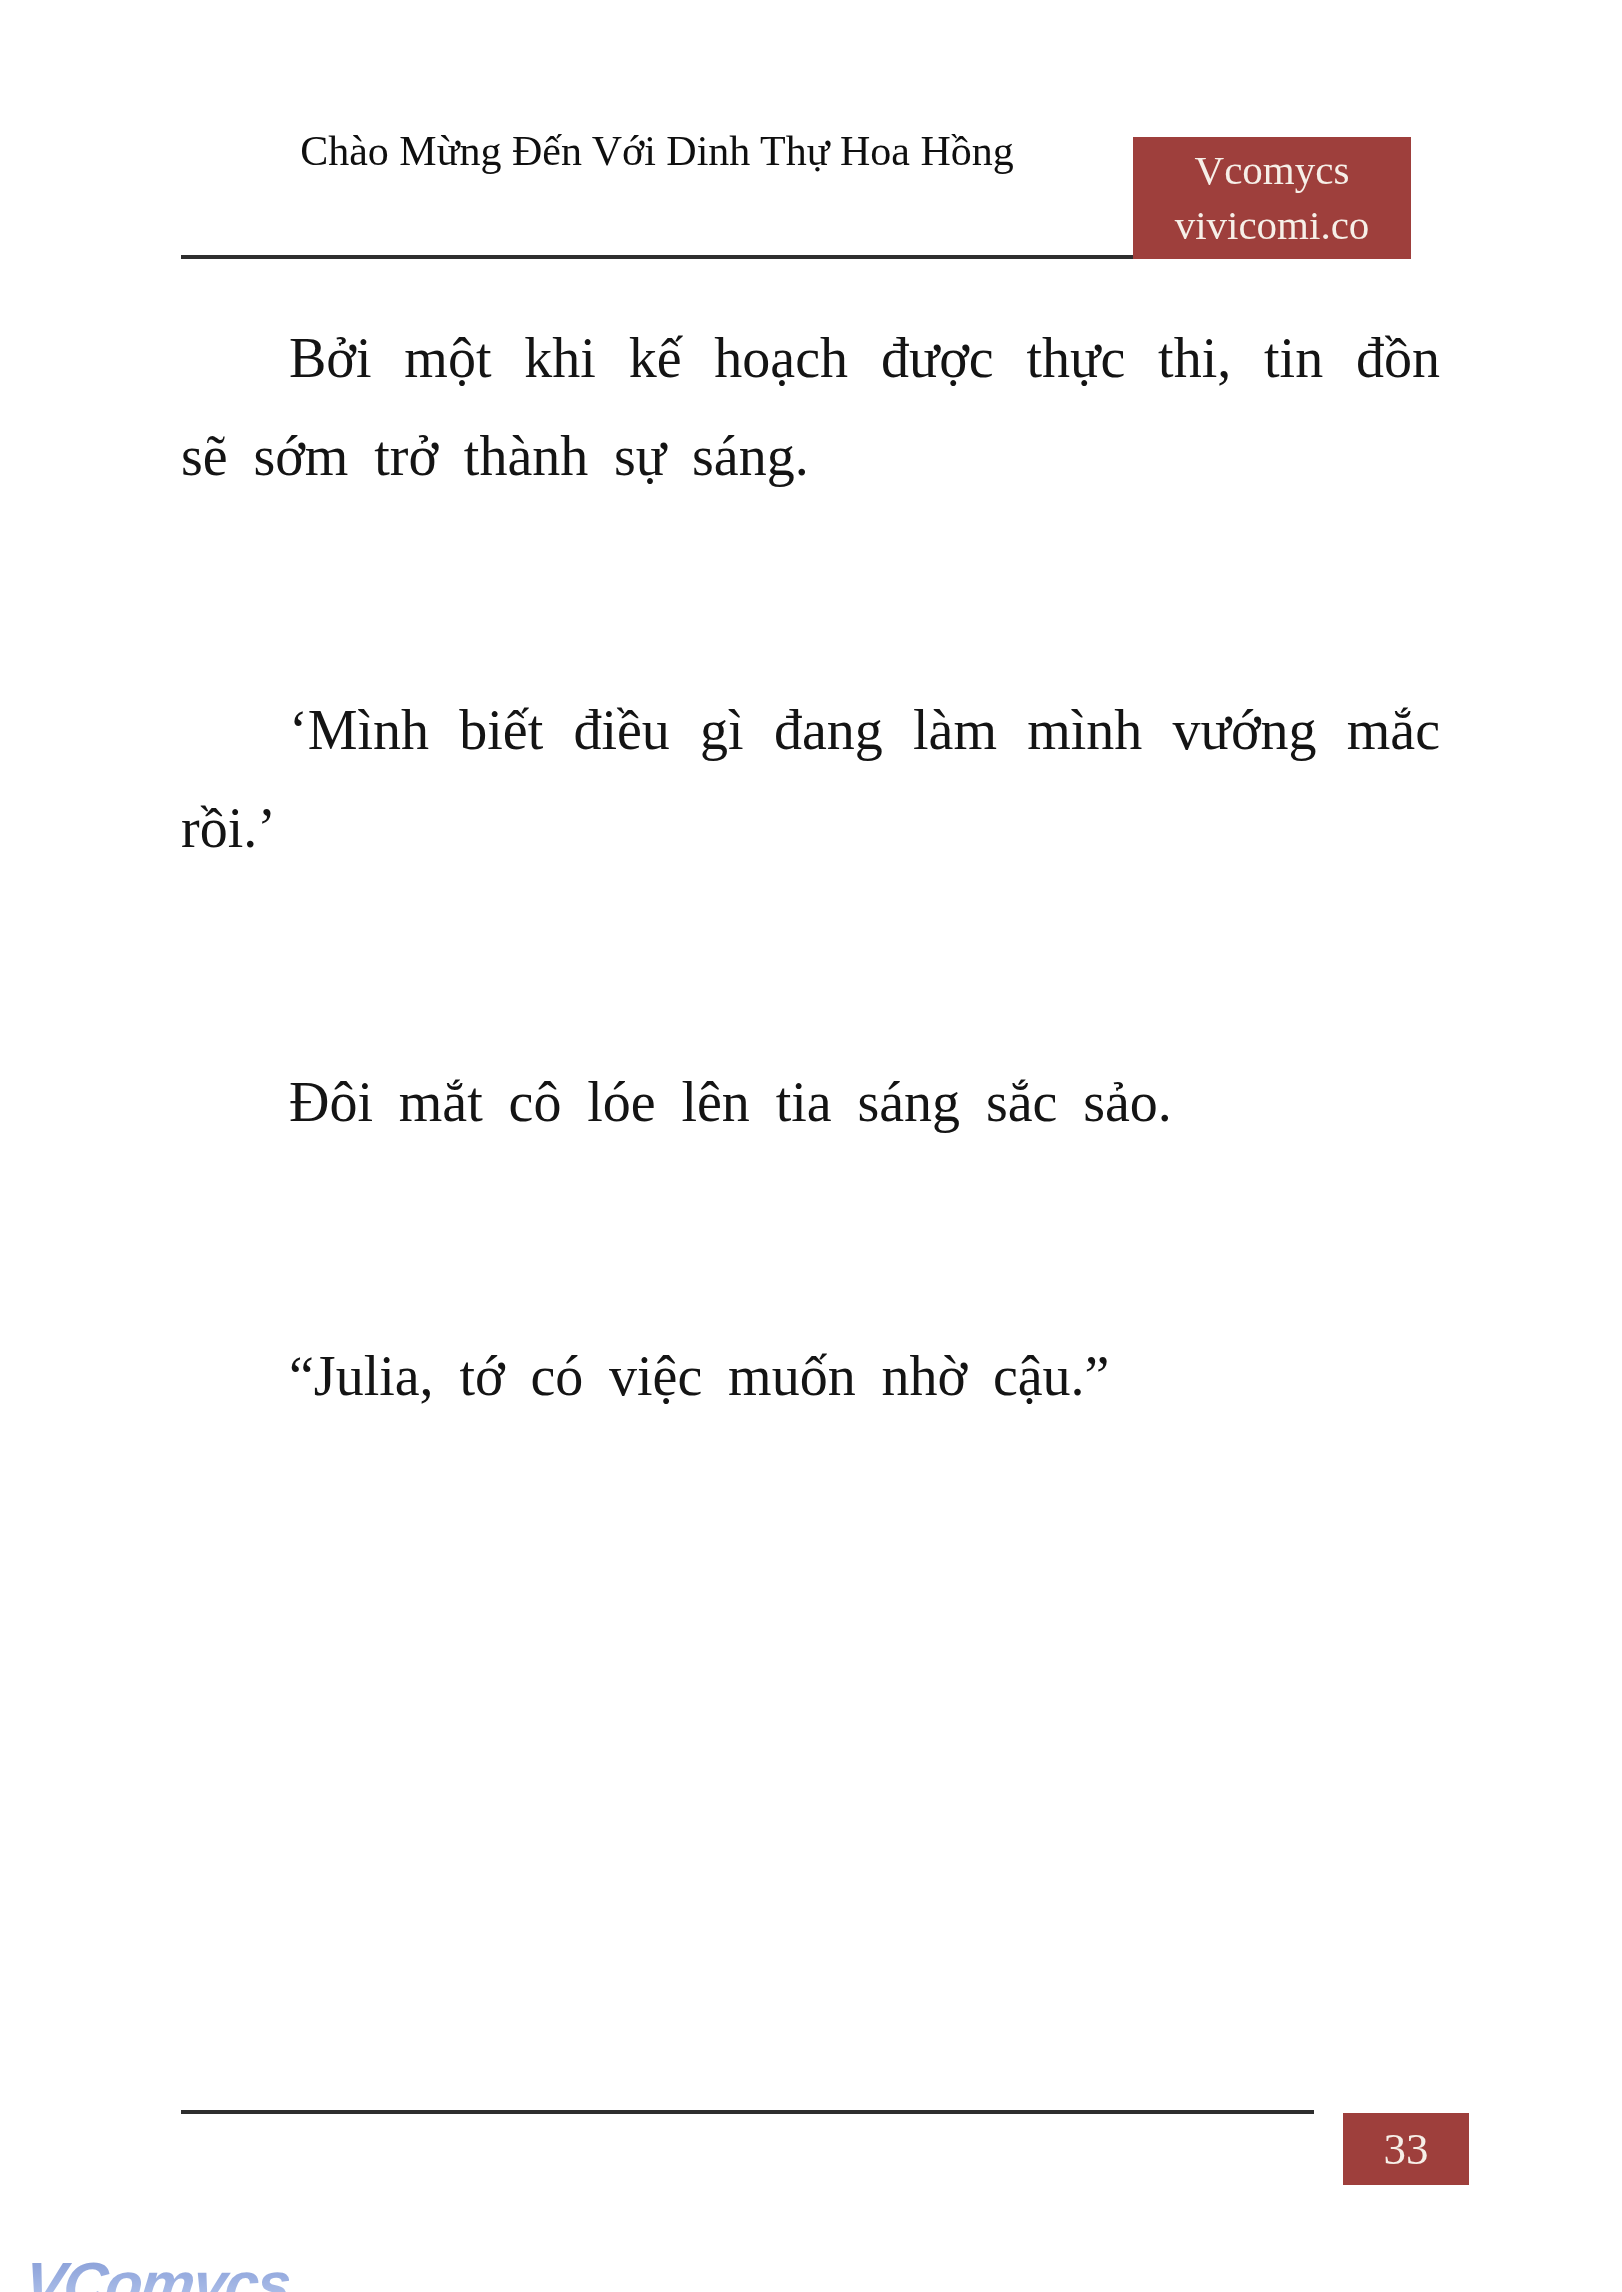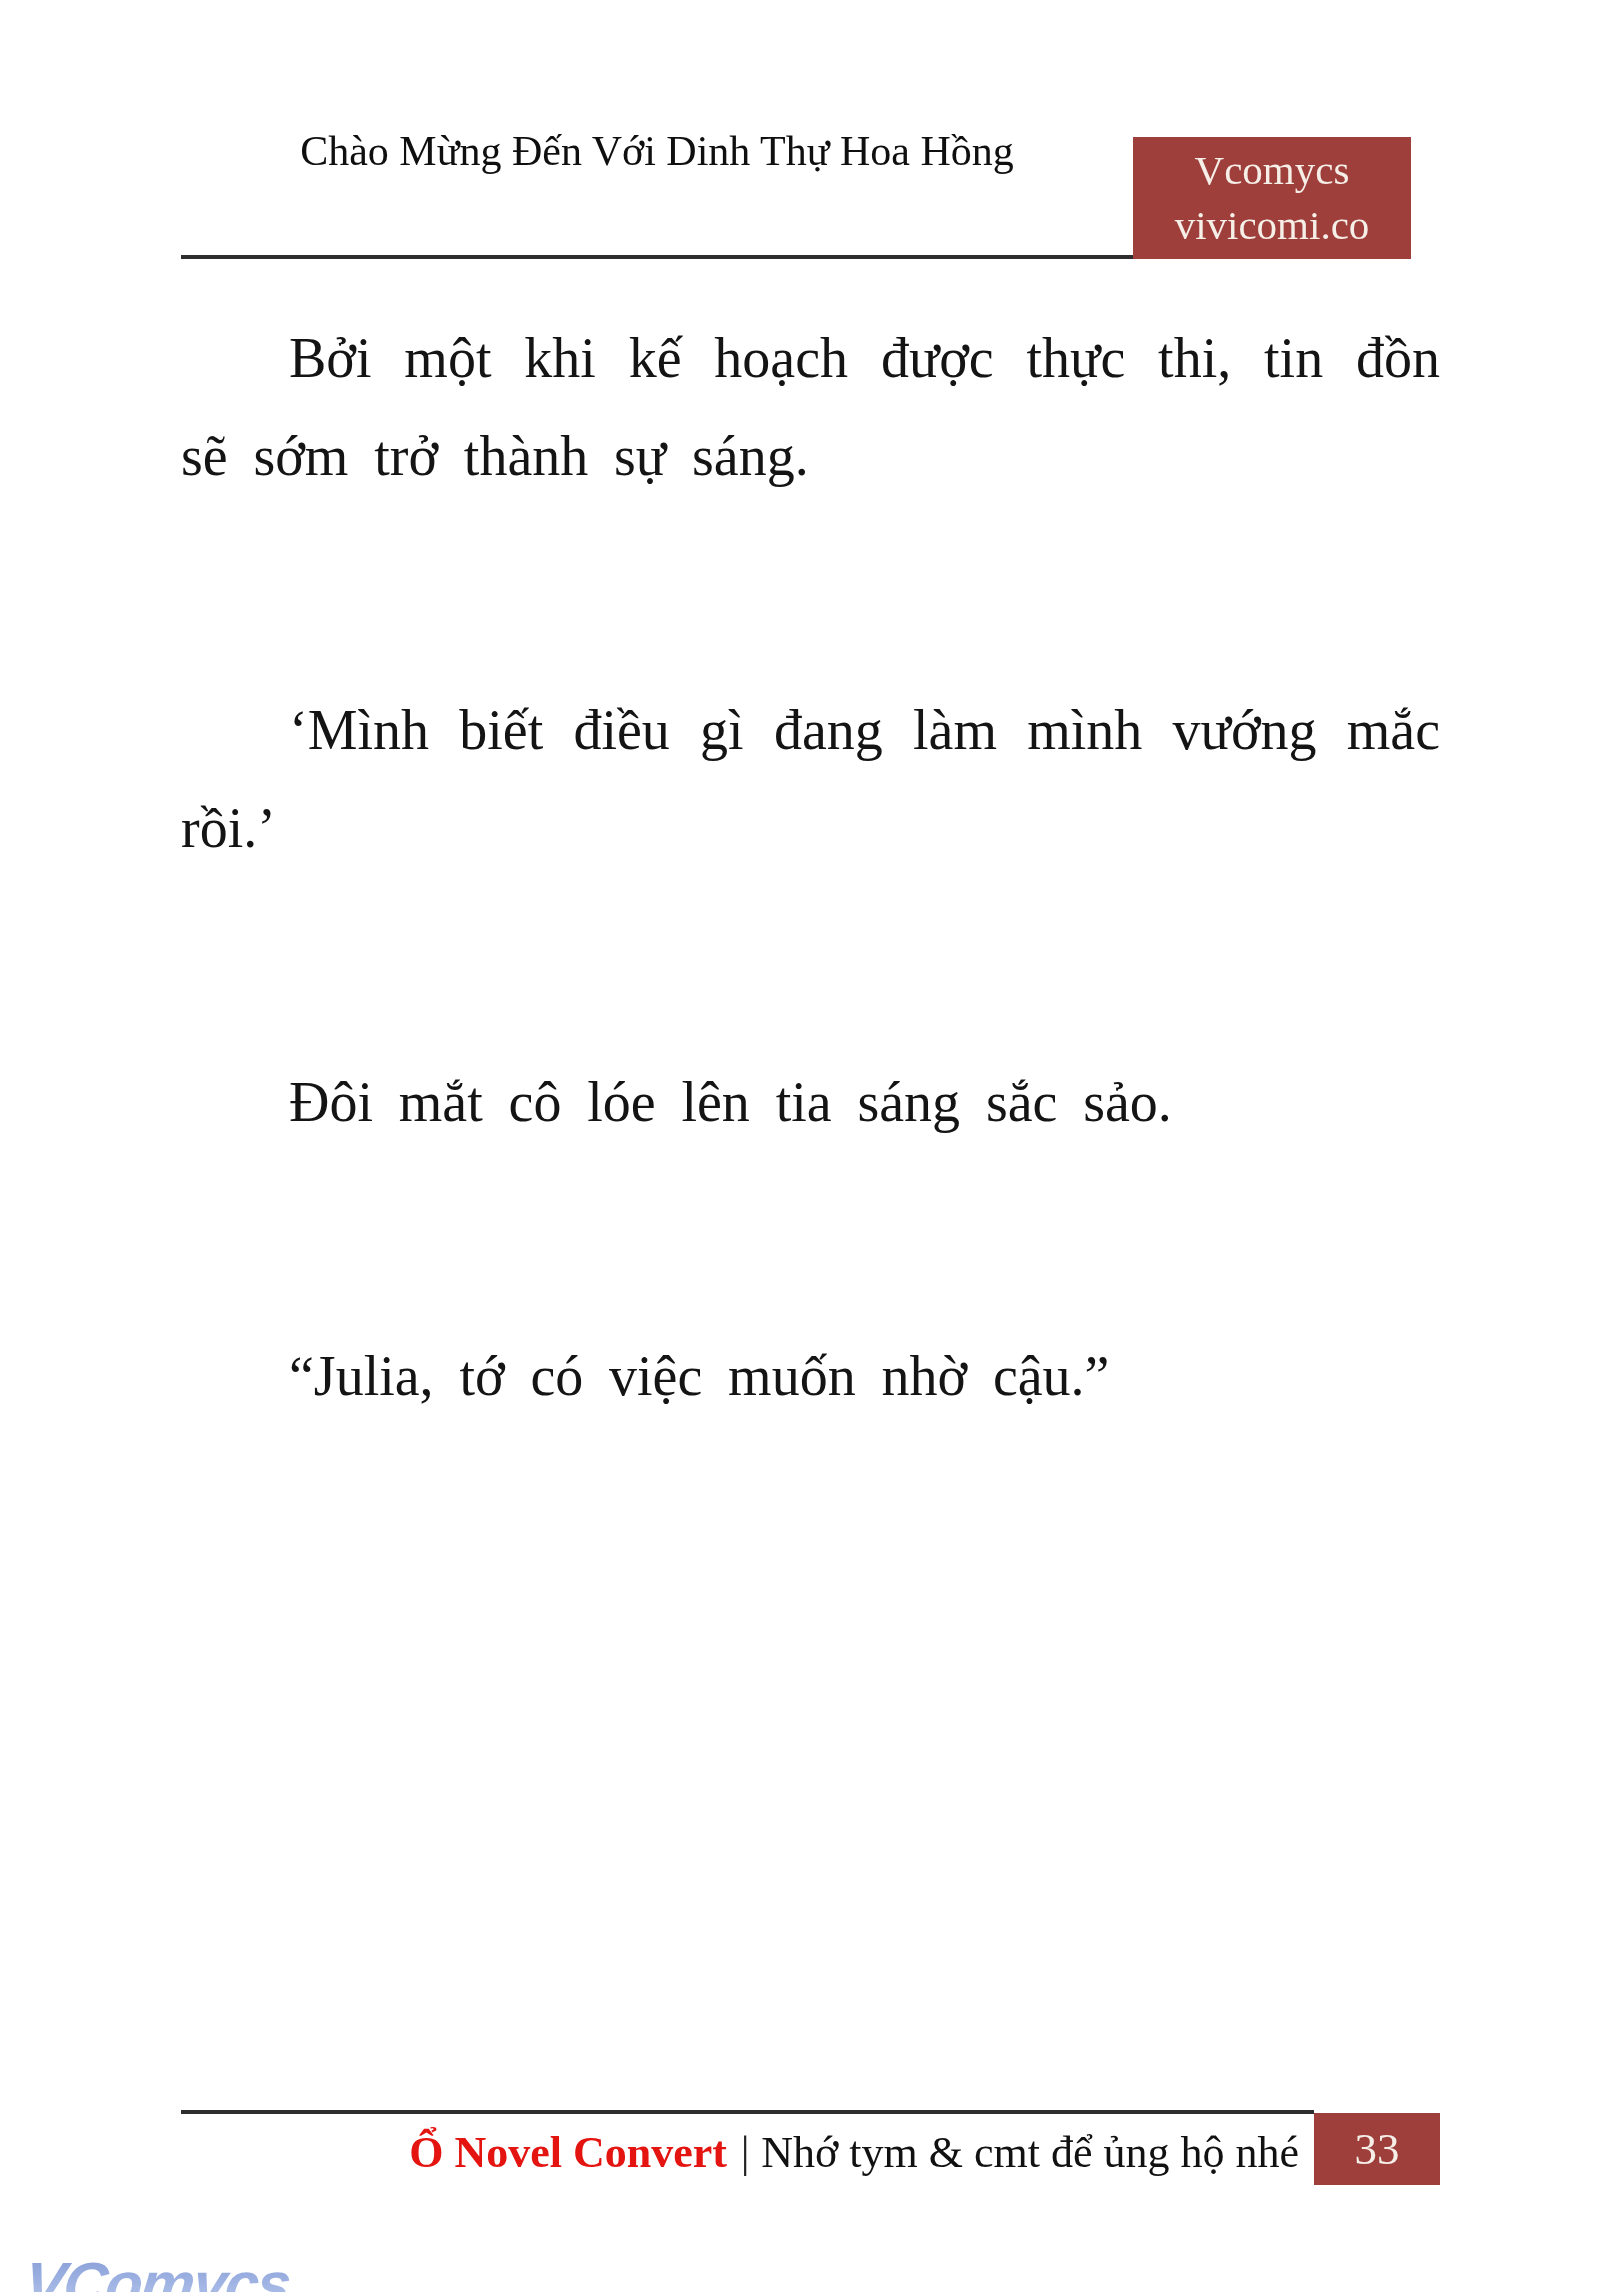--- a/index.html
+++ b/index.html
@@ -73,21 +73,21 @@
     text-align: right;
     font-size: 44px;
     line-height: 61px;
     white-space: nowrap;
     color: #111111;
   }
   .footer-brand { color: #e41410; font-weight: bold; }
   .footer-sep { color: #222222; padding: 0 11.8px 0 13.7px; font-weight: normal; }
   .page-number-box {
     position: absolute;
-    left: 1314px; top: 2073px;
+    left: 1343px; top: 2073px;
     width: 126px; height: 72px;
     background: #9e3f3c;
     color: #f6efe8;
     display: flex; align-items: center; justify-content: center;
     font-size: 45px;
   }
 
   
   .watermark {
     position: absolute;
@@ -134,23 +134,20 @@
 
   <div class="content">
     <p>Bởi một khi kế hoạch được thực thi, tin đồn sẽ sớm trở thành sự sáng.</p>
     <p class="italic">‘Mình biết điều gì đang làm mình vướng mắc rồi.’</p>
     <p>Đôi mắt cô lóe lên tia sáng sắc sảo.</p>
     <p>“Julia, tớ có việc muốn nhờ cậu.”</p>
   </div>
 
   <div class="footer-rule"></div>
 
-  <div class="footer-line">
-    <span class="footer-brand">Ổ Novel Convert</span><span class="footer-sep">|</span><span>Nhớ tym &amp; cmt để ủng hộ nhé</span>
-  </div>
 
   <div class="page-number-box">
     <span>33</span>
   </div>
 
   <div class="watermark">
     <span class="watermark-text">VComycs</span>
     <span class="watermark-flower">❀</span>
   </div>
 

